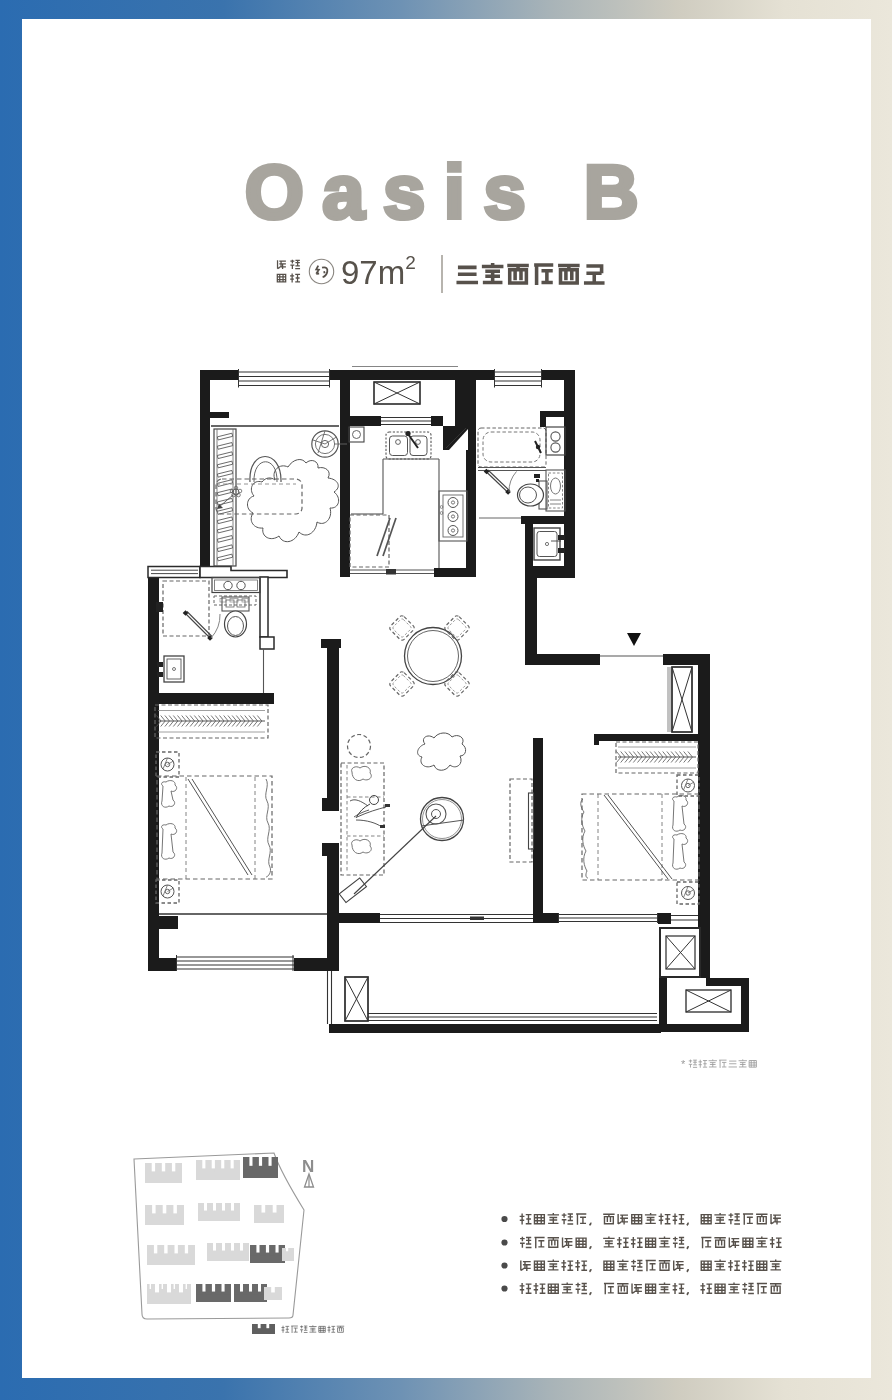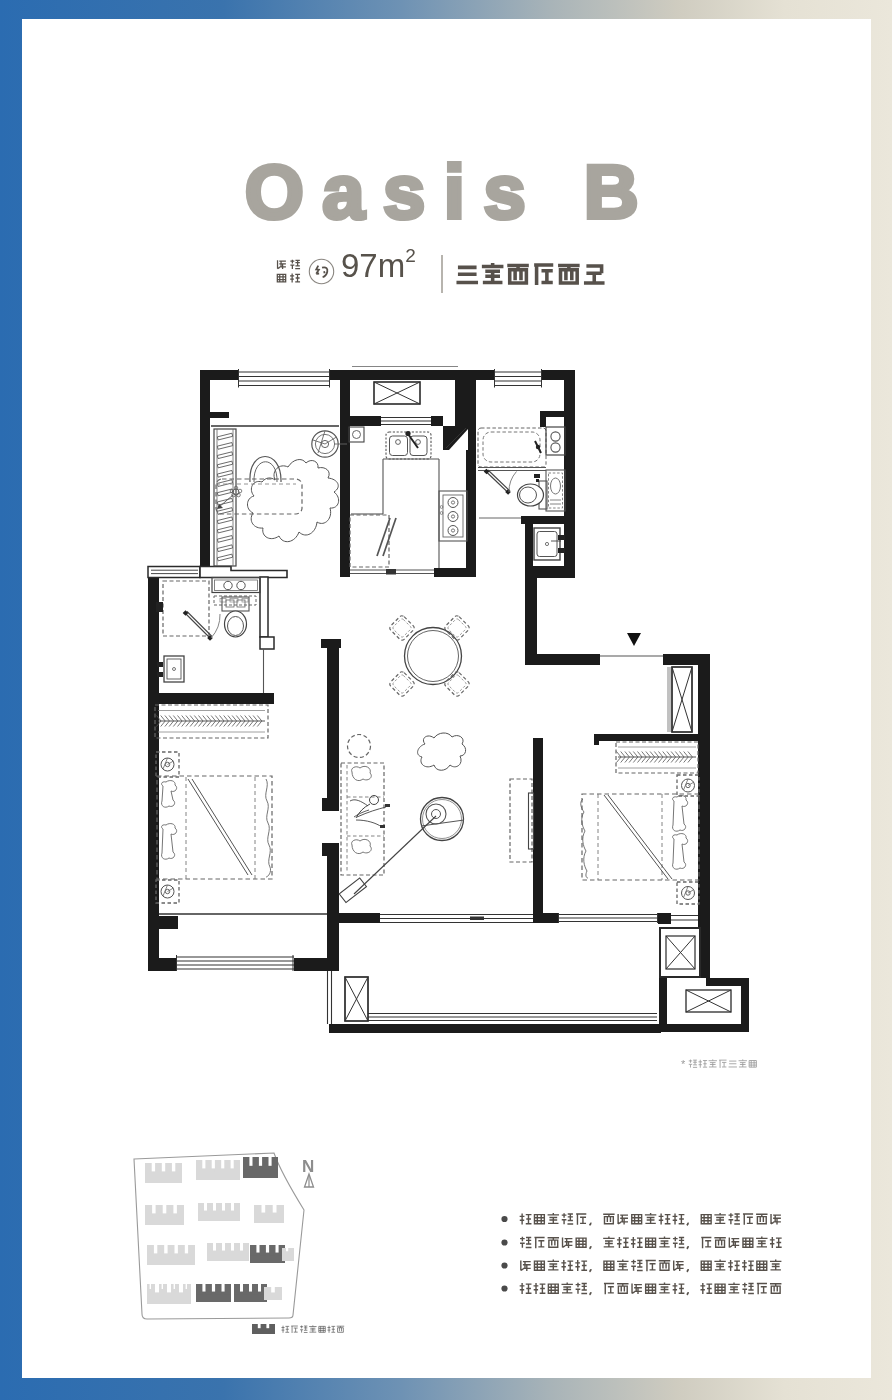--- a/index.html
+++ b/index.html
@@ -2,21 +2,21 @@
 <html><head>
 <meta charset="utf-8">
 <style>
 html,body{margin:0;padding:0;}
 #page{position:relative;width:892px;height:1400px;overflow:hidden;
  background:linear-gradient(90deg,#2b6cb1 0%,#3a73ad 25%,#6e92b4 45%,#a9b4b8 62%,#cfccc0 76%,#e5e1d4 88%,#ebe7db 100%);
  font-family:"Liberation Sans",sans-serif;}
 #inner{position:absolute;left:22px;top:19px;width:849px;height:1359px;background:#ffffff;}
 #title{position:absolute;left:5px;top:148px;width:892px;text-align:center;
  font-size:76px;font-weight:bold;color:#a8a59e;letter-spacing:18.5px;-webkit-text-stroke:4.2px #a8a59e;}
-#area97{position:absolute;left:341px;top:247px;font-size:33px;color:#57524b;letter-spacing:0px;}
+#area97{position:absolute;left:341px;top:254px;font-size:33px;color:#57524b;letter-spacing:0px;}
 #area97 sup{font-size:19px;position:relative;top:-3px;}
 #divider{position:absolute;left:441px;top:255px;width:1.5px;height:38px;background:#b7b4ae;}
 </style>
 </head>
 <body>
 
 <div id="page">
 
 <div id="inner"></div>
 

